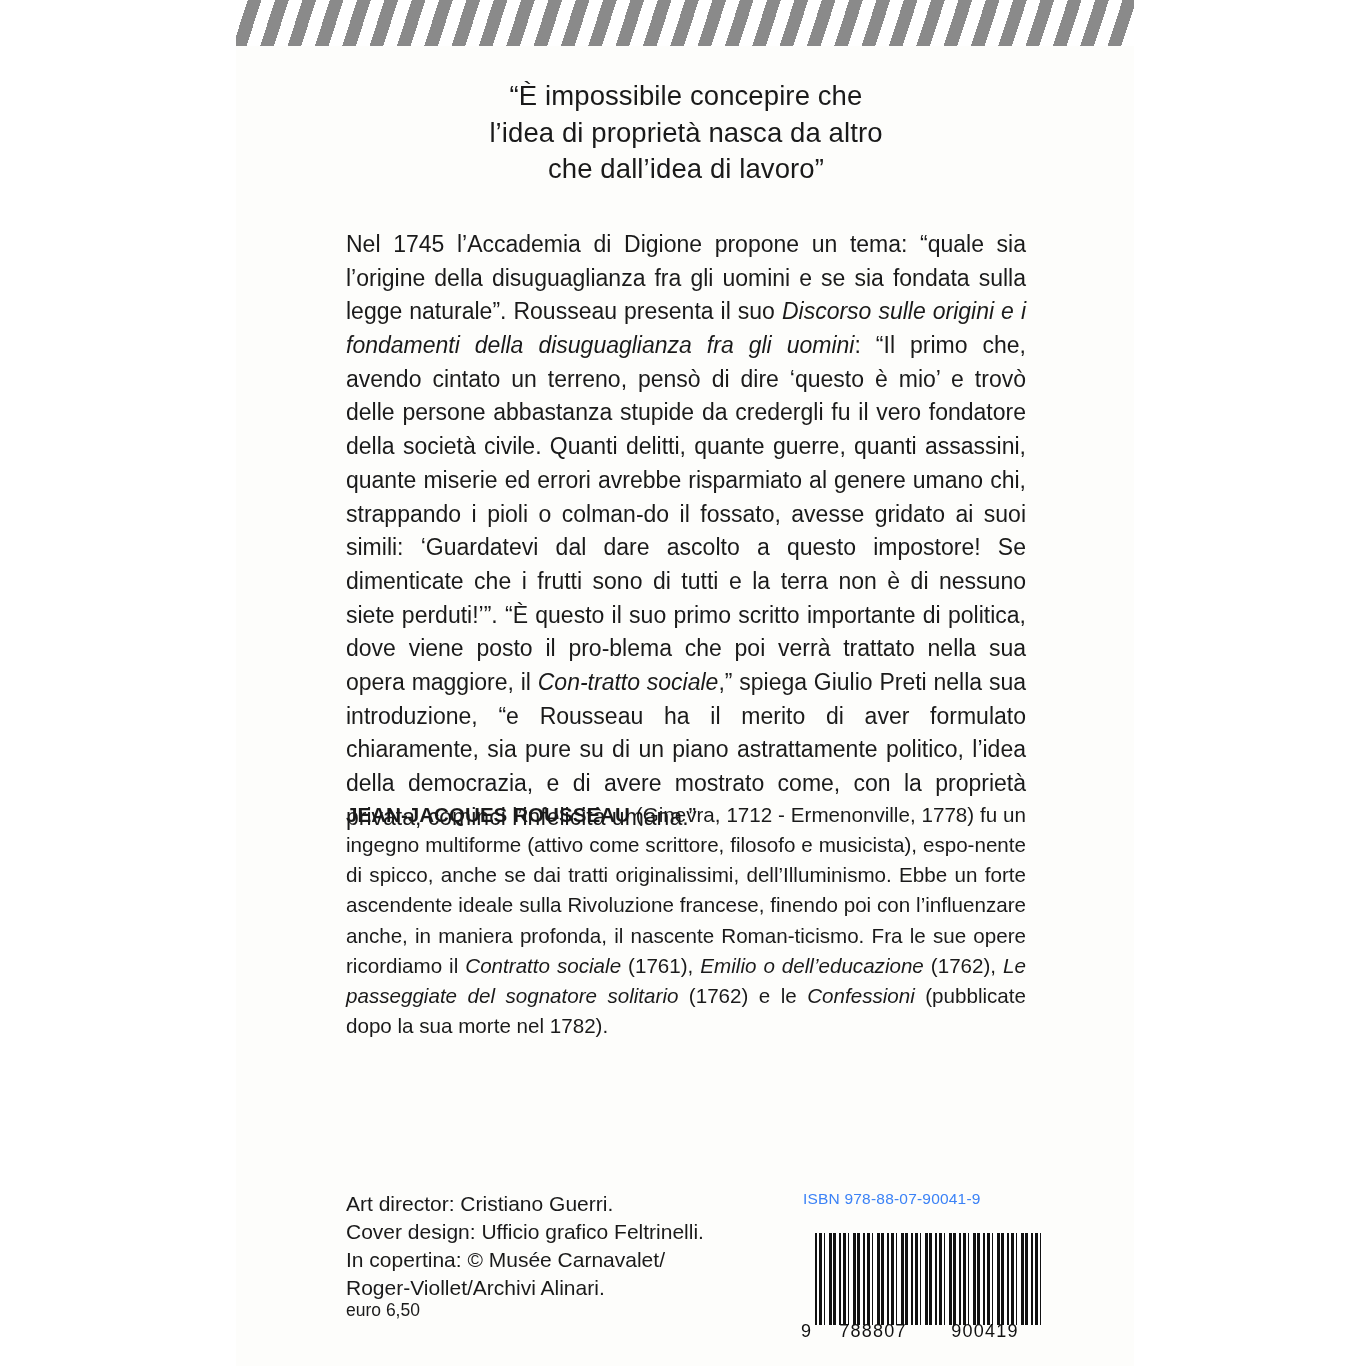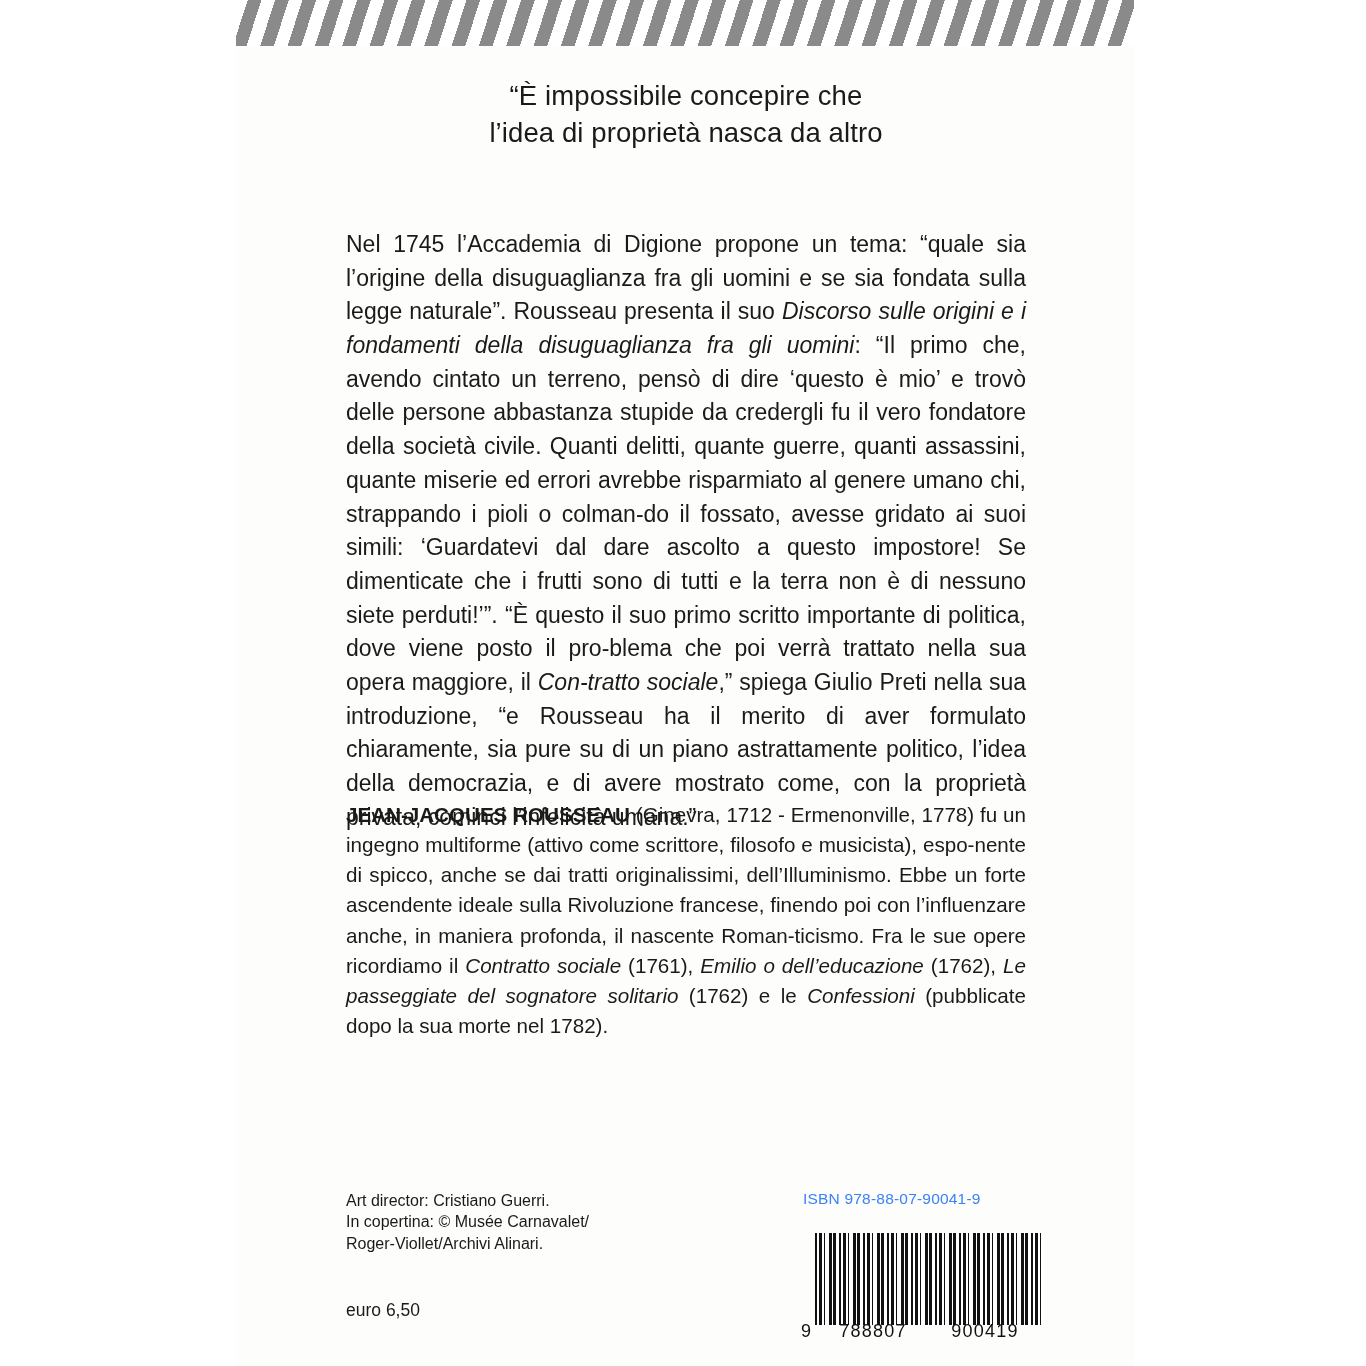--- a/index.html
+++ b/index.html
@@ -101,21 +101,21 @@
     font-size: 19.5px;
     font-weight: bold;
     color: #1a1a1a;
   }
 
   .credits {
     position: absolute;
     left: 110px;
     top: 1190px;
     width: 420px;
-    font-size: 16px;
+    font-size: 21px;
     line-height: 1.33;
     color: #1a1a1a;
   }
   .price {
     position: absolute;
     left: 110px;
     top: 1300px;
     font-size: 17.5px;
     color: #1a1a1a;
   }
@@ -180,29 +180,31 @@
 
   <div class="stripe-band">
     <div class="stripes"></div>
   </div>
 
   <div class="content">
 
     <div class="quote">
       <div>“È impossibile concepire che</div>
       <div>l’idea di proprietà nasca da altro</div>
+      <div>che dall’idea di lavoro”</div>
     </div>
 
     <div class="blurb">Nel 1745 l’Accademia di Digione propone un tema: “quale sia l’origine della disuguaglianza fra gli uomini e se sia fondata sulla legge naturale”. Rousseau presenta il suo <i>Discorso sulle origini e i fondamenti della disuguaglianza fra gli uomini</i>: “Il primo che, avendo cintato un terreno, pensò di dire ‘questo è mio’ e trovò delle persone abbastanza stupide da credergli fu il vero fondatore della società civile. Quanti delitti, quante guerre, quanti assassini, quante miserie ed errori avrebbe risparmiato al genere umano chi, strappando i pioli o colman-do il fossato, avesse gridato ai suoi simili: ‘Guardatevi dal dare ascolto a questo impostore! Se dimenticate che i frutti sono di tutti e la terra non è di nessuno siete perduti!’”. “È questo il suo primo scritto importante di politica, dove viene posto il pro-blema che poi verrà trattato nella sua opera maggiore, il <i>Con-tratto sociale</i>,” spiega Giulio Preti nella sua introduzione, “e Rousseau ha il merito di aver formulato chiaramente, sia pure su di un piano astrattamente politico, l’idea della democrazia, e di avere mostrato come, con la proprietà privata, cominci l’infelicità umana.”</div>
 
     <div class="bio"><b>JEAN-JACQUES ROUSSEAU</b> (Ginevra, 1712 - Ermenonville, 1778) fu un ingegno multiforme (attivo come scrittore, filosofo e musicista), espo-nente di spicco, anche se dai tratti originalissimi, dell’Illuminismo. Ebbe un forte ascendente ideale sulla Rivoluzione francese, finendo poi con l’influenzare anche, in maniera profonda, il nascente Roman-ticismo. Fra le sue opere ricordiamo il <i>Contratto sociale</i> (1761), <i>Emilio o dell’educazione</i> (1762), <i>Le passeggiate del sognatore solitario</i> (1762) e le <i>Confessioni</i> (pubblicate dopo la sua morte nel 1782).</div>
 
 
     <div class="credits">
       <div>Art director: Cristiano Guerri.</div>
+      <div>Cover design: Ufficio grafico Feltrinelli.</div>
       <div>In copertina: © Musée Carnavalet/</div>
       <div>Roger-Viollet/Archivi Alinari.</div>
     </div>
 
     <div class="price">euro 6,50</div>
 
     <div class="isbn-block">
       <div class="isbn-text">ISBN 978-88-07-90041-9</div>
       <div class="barcode">
         <div class="bars"></div>

